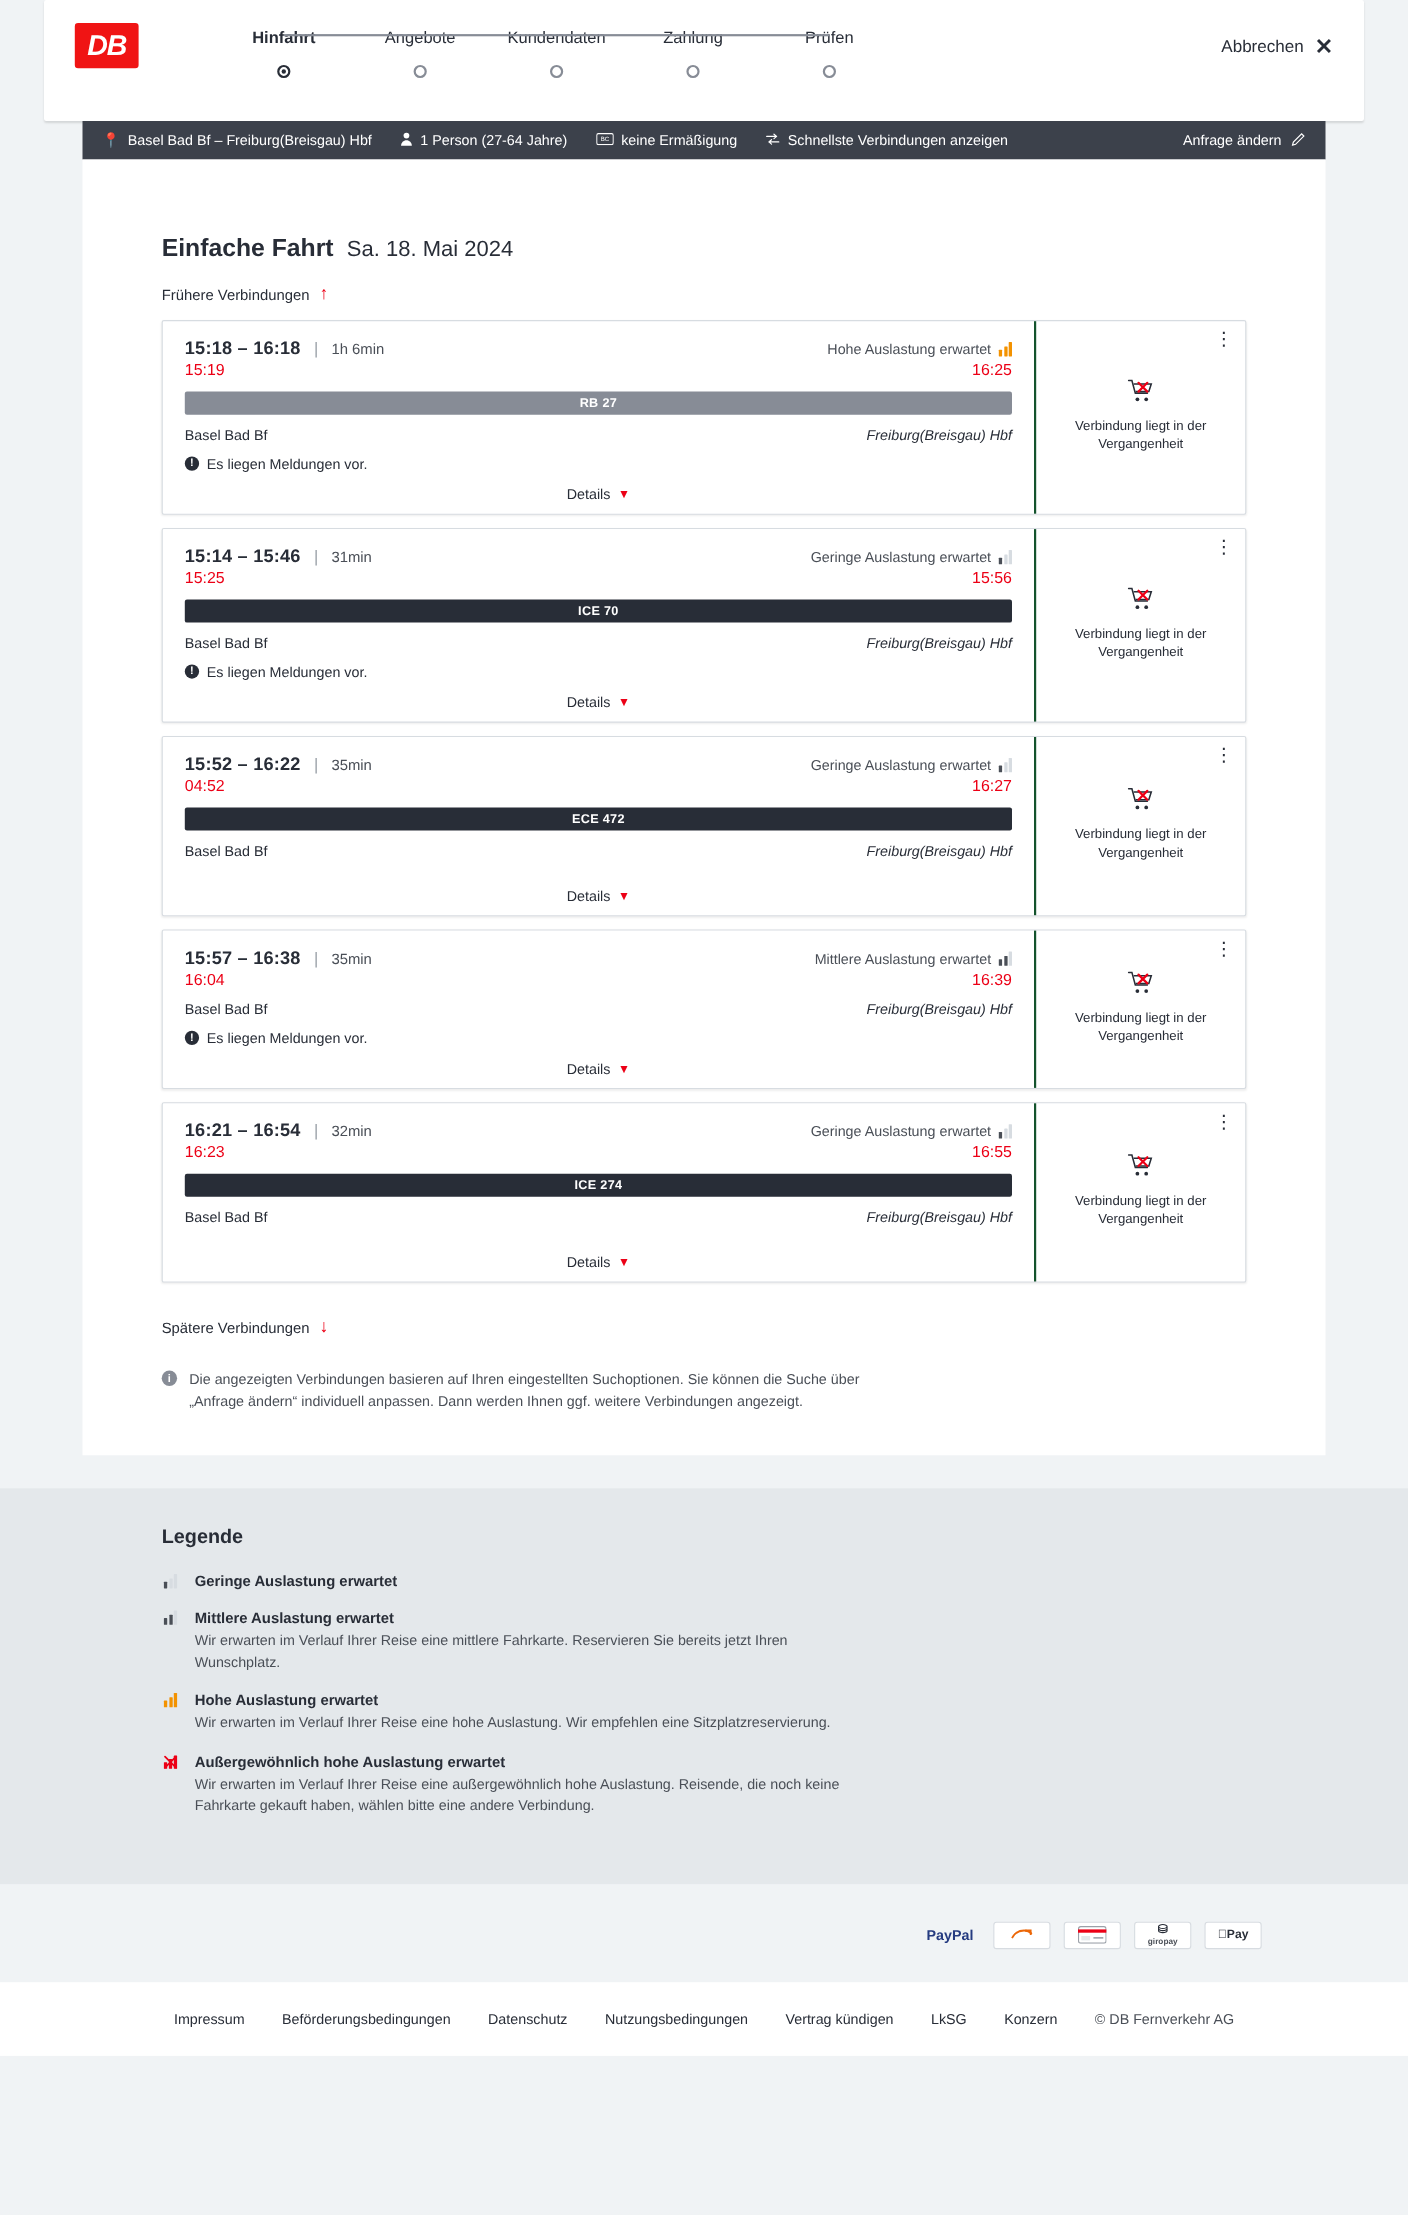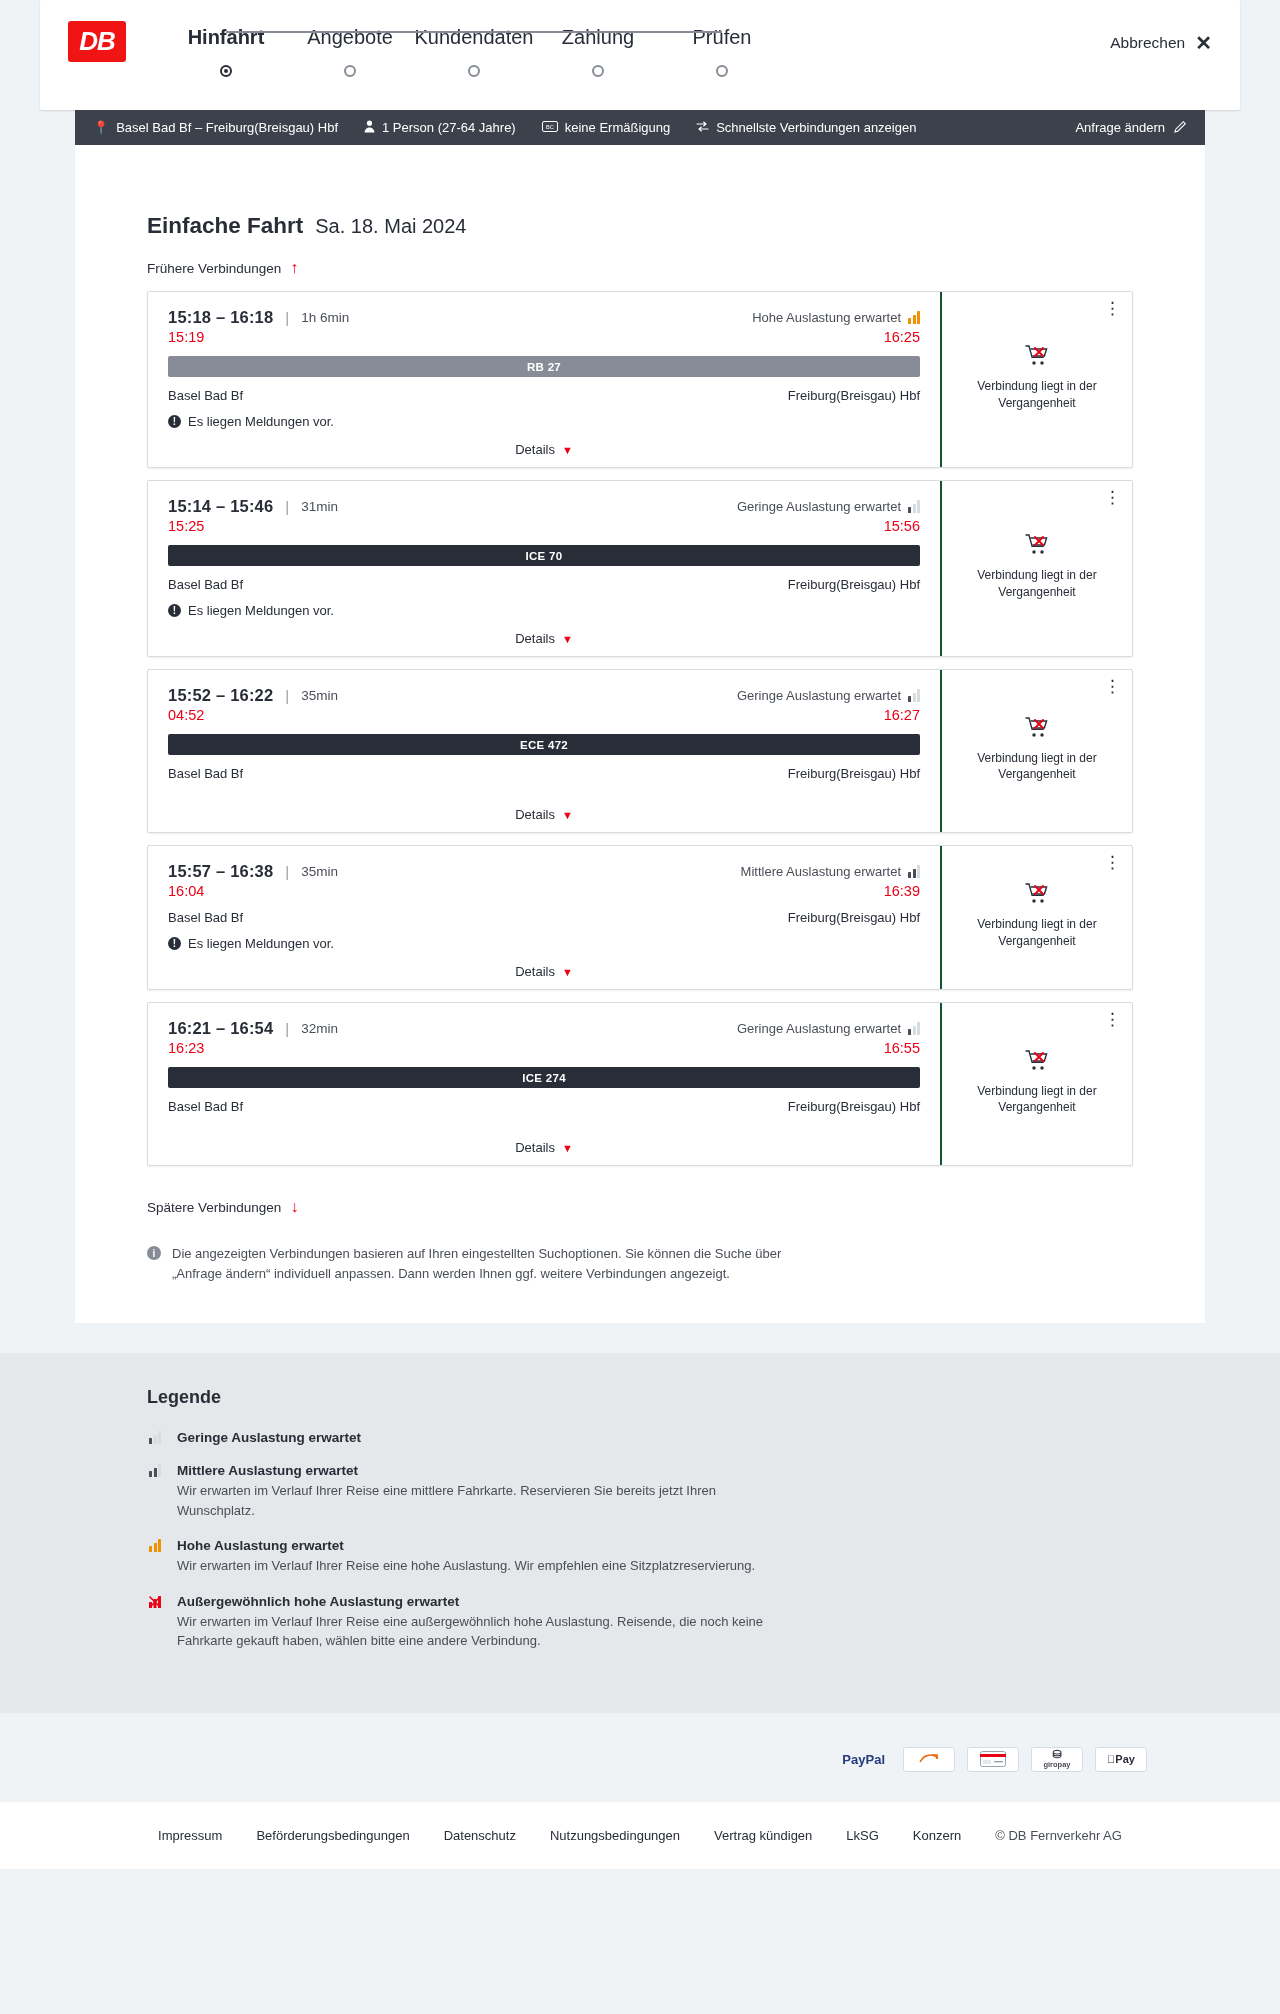--- a/index.html
+++ b/index.html
@@ -21,20 +21,21 @@
   .header-wrap {
     width: 1200px;
     margin: 0 auto;
     background: #fff;
     border-radius: 2px;
     box-shadow: 0 1px 2px rgba(0,0,0,.12);
     padding: 0 28px;
     height: 110px;
     display: flex;
     align-items: flex-start;
+    gap: 32px;
   }
   .logo {
     width: 58px; height: 41px;
     background: #f01414;
     border-radius: 3px;
     color: #fff;
     font-weight: bold;
     font-size: 26px;
     display: flex; align-items: center; justify-content: center;
     letter-spacing: -1px;
@@ -46,21 +47,21 @@
     margin-left: 38px;
     margin-top: 26px;
     position: relative;
   }
   .step {
     width: 124px;
     text-align: center;
     position: relative;
   }
   .step-label {
-    font-size: 20px;
+    font-size: 15px;
     color: #282d37;
     margin-bottom: 16px;
     display: block;
   }
   .step.active .step-label { font-weight: bold; }
   .step-dot {
     width: 12px; height: 12px;
     border-radius: 50%;
     background: #fff;
     border: 2px solid #878c96;
@@ -212,21 +213,21 @@
     color: #fff;
     font-size: 11.5px;
     font-weight: bold;
     letter-spacing: .3px;
   }
   .row3 {
     display: flex;
     margin-top: 11px;
     font-size: 13px;
   }
-  .row3 .to { margin-left: auto; }
+  .row3 .to { margin-left: auto; font-style: italic; }
   .notice {
     display: flex;
     align-items: center;
     gap: 7px;
     margin-top: 11px;
     font-size: 13px;
   }
   .warn-ic {
     width: 13px; height: 13px;
     border-radius: 50%;

